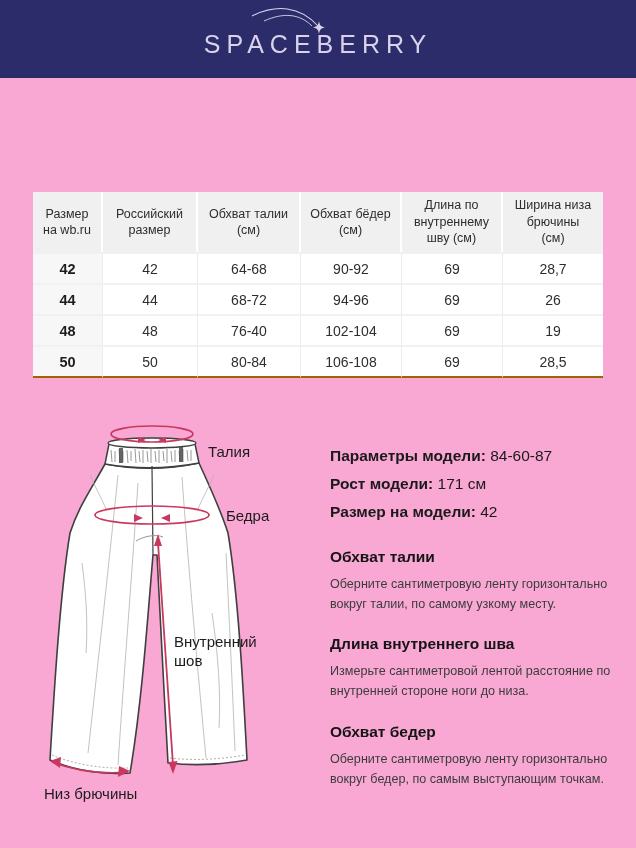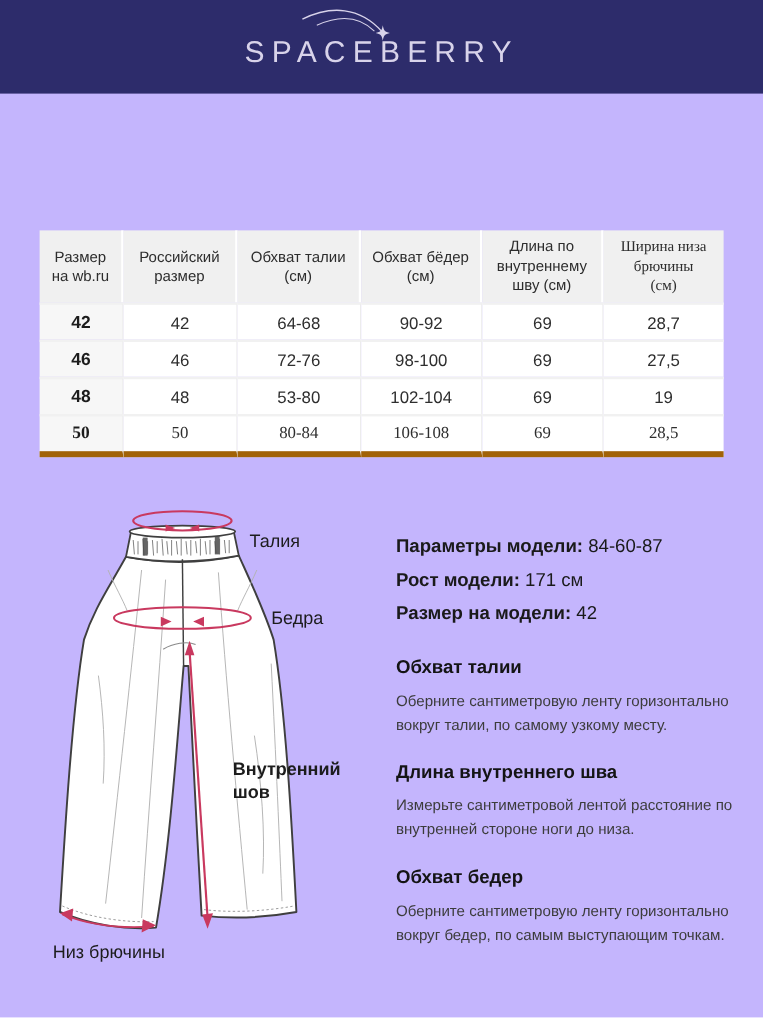--- a/index.html
+++ b/index.html
@@ -1,17 +1,17 @@
 <!DOCTYPE html>
 <html><head>
 <meta charset="utf-8">
 <style>
   html,body { margin:0; padding:0; background:#fff; }
   .page {
-    position:relative; width:636px; height:848px; background:#c4b5fd;
+    position:relative; width:636px; height:848px; background:#f9a8d4;
     font-family:"Liberation Sans", sans-serif; color:#1d1d1d; overflow:hidden;
   }
   
   .hdr {
     position:absolute; left:0; top:0; width:636px; height:78px;
     background:#2d2c6b; display:flex; align-items:center; justify-content:center;
   }
   .logo {
     position:relative; color:#d8d3ea; font-size:25px; letter-spacing:6px;
     font-weight:400; margin-top:10px;
@@ -20,35 +20,35 @@
   
   .size-table {
     position:absolute; left:33px; top:152px; width:570px;
     border-collapse:separate; border-spacing:0; table-layout:fixed;margin-top:40px;
   }
   .size-table th {
     background:#f0f0f0; height:60px; font-weight:400; font-size:12.5px;
     line-height:1.32; color:#2d2d2d; text-align:center; vertical-align:middle;
     white-space:pre-line; border-right:2px solid #ffffff; padding:0 2px;
   }
-  .size-table th:last-child { border-right:none;font-family:Liberation Serif, serif; }
+  .size-table th:last-child { border-right:none; }
   .size-table td {
     height:27px; text-align:center; vertical-align:middle; font-size:14px;
     color:#2e2e2e; background:#ffffff; border-top:2px solid #f1f1f1;
     border-right:1px solid #ececec;
   }
   .size-table td:last-child { border-right:none; }
-  .size-table tr:last-child td { border-bottom:5px solid #a16207;font-family:Liberation Serif, serif; }
+  .size-table tr:last-child td { border-bottom:2px solid #a16207; }
   .size-table td.wbcol { background:#f7f7f7; font-weight:700; font-size:14.5px; color:#1c1c1c; }
   
   .diagram { position:absolute; left:30px; top:413px; width:270px; height:410px; }
   .dlabel { position:absolute; font-size:15px; font-weight:500; color:#1c1c1c; white-space:pre-line; line-height:19px; }
   .lbl-waist { left:178px; top:29px; }
   .lbl-hips  { left:196px; top:93px; }
-  .lbl-inseam{ left:164px; top:219px;font-weight:bold; }
+  .lbl-inseam{ left:144px; top:219px; }
   .lbl-hem   { left:14px;  top:371px; }
   
   .info { position:absolute; left:302px; top:442px; width:312px;margin-left:28px; }
   .param-line { font-size:15.5px; line-height:28px; color:#1a1a1a; }
   .param-line .pl { font-weight:700; }
   .sections { margin-top:22px; }
   .msec { margin-bottom:21px; }
   .msec h3 { margin:0 0 8px 0; font-size:15.5px; font-weight:700; color:#141414; }
   .msec p  { margin:0; font-size:12.6px; line-height:1.6; color:#3c3c3c; }
 </style>
@@ -98,31 +98,31 @@
     <tbody>
       <tr>
         <td class="wbcol">42</td>
         <td>42</td>
         <td>64-68</td>
         <td>90-92</td>
         <td>69</td>
         <td>28,7</td>
       </tr>
       <tr>
-        <td class="wbcol">46</td>
-        <td>46</td>
-        <td>72-76</td>
-        <td>98-100</td>
-        <td>69</td>
-        <td>27,5</td>
+        <td class="wbcol">44</td>
+        <td>44</td>
+        <td>68-72</td>
+        <td>94-96</td>
+        <td>69</td>
+        <td>26</td>
       </tr>
       <tr>
         <td class="wbcol">48</td>
         <td>48</td>
-        <td>53-80</td>
+        <td>76-40</td>
         <td>102-104</td>
         <td>69</td>
         <td>19</td>
       </tr>
       <tr>
         <td class="wbcol">50</td>
         <td>50</td>
         <td>80-84</td>
         <td>106-108</td>
         <td>69</td>

